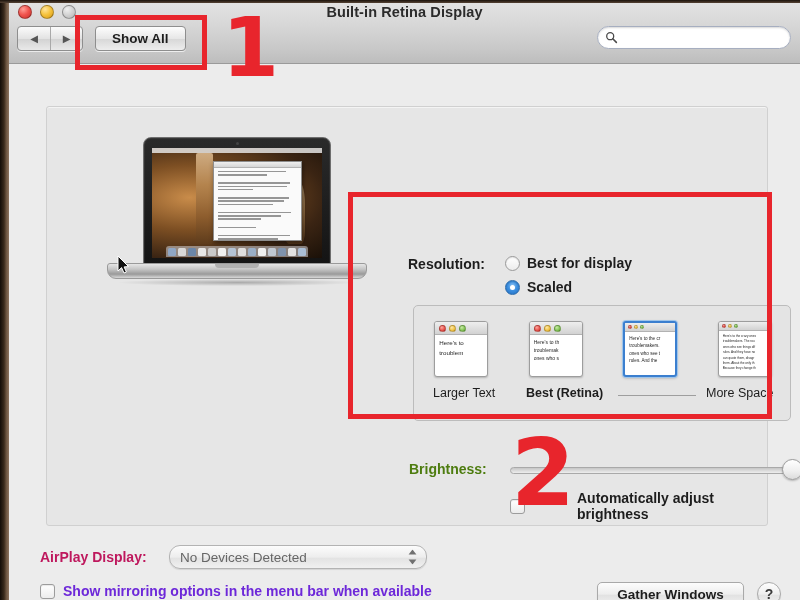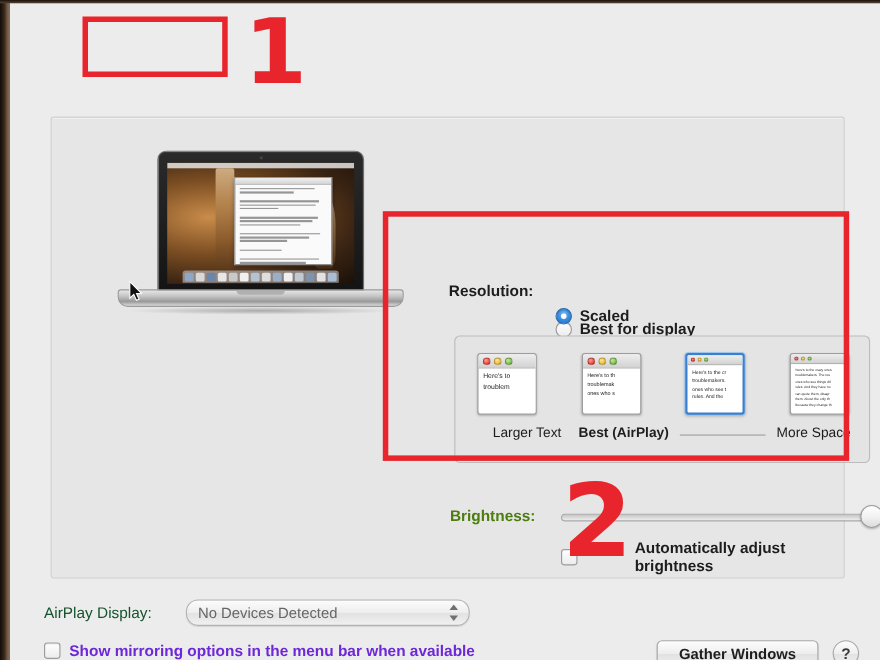--- a/index.html
+++ b/index.html
@@ -204,21 +204,21 @@
   .cursor-arrow {
     position: absolute; left: 10px; top: 118px; width: 13px; height: 19px;
   }
 
   
   .res-label {
     position: absolute; left: 361px; top: 149px;
     font-size: 14px; font-weight: bold; color: #1d1d1d;
   }
   .radio-row { position: absolute; display: flex; align-items: center; gap: 7px; }
-  #radio-best   { left: 458px; top: 148px; margin-top: 36px; }
+  #radio-best   { left: 458px; top: 148px; }
   #radio-scaled { left: 458px; top: 172px; }
   .radio {
     width: 15px; height: 15px; border-radius: 50%;
     background: linear-gradient(180deg,#ffffff 0%,#ececec 100%);
     border: 1px solid #9a9a9a;
     box-shadow: inset 0 1px 1px rgba(0,0,0,.10);
     flex: none; position: relative;
   }
   .radio.on {
     background: radial-gradient(circle at 50% 38%, #8fc4f2 0%, #3c8fe0 45%, #1f6cc0 100%);
@@ -321,21 +321,21 @@
     width: 15px; height: 15px; flex: none;
     background: linear-gradient(180deg,#ffffff 0%,#ececec 100%);
     border: 1px solid #9c9c9c; border-radius: 3px;
     box-shadow: inset 0 1px 1px rgba(0,0,0,.09);
   }
   .auto-txt { font-size: 14px; font-weight: bold; color: #1d1d1d; margin-left: 44px; }
 
   
   .airplay-label {
     position: absolute; left: 31px; top: 549px;
-    font-size: 14px; font-weight: normal; color: #14532d;
+    font-size: 14px; font-weight: bold; color: #be185d;
   }
   .popup {
     position: absolute; left: 160px; top: 545px; width: 258px; height: 24px;
     background: linear-gradient(180deg,#fcfcfc 0%,#ededed 52%,#e2e2e2 53%,#f0f0f0 100%);
     border: 1px solid #b3b3b3; border-radius: 11px;
     box-shadow: 0 1px 1px rgba(0,0,0,.10);
     display: flex; align-items: center;
   }
   .popup-val {
     margin-left: 10px; font-size: 13.5px; color: #666;
@@ -385,20 +385,45 @@
   #anno-num-1 { left: 222px; top: 7px;   font-size: 82px; }
   #anno-num-2 { left: 511px; top: 428px; font-size: 92px; }
 </style>
 </head>
 <body>
 
 <div id="screen">
 
   <div class="window">
 
+    <div class="titlebar">
+
+      <div class="traffic">
+        <div class="light red"></div>
+        <div class="light yellow"></div>
+        <div class="light gray"></div>
+      </div>
+
+      <div class="window-title">Built-in Retina Display</div>
+
+      <div class="nav-seg">
+        <div class="nav-btn">◀</div>
+        <div class="nav-btn">▶</div>
+      </div>
+
+      <div class="showall-btn">Show All</div>
+
+      <div class="searchbox">
+        <svg class="search-icon" viewBox="0 0 16 16">
+          <circle cx="6.4" cy="6.4" r="4.3" fill="none" stroke="#4a4a4a" stroke-width="1.6"></circle>
+          <line x1="9.6" y1="9.6" x2="14" y2="14" stroke="#4a4a4a" stroke-width="1.9" stroke-linecap="round"></line>
+        </svg>
+        <input class="search-input" type="text" value="" placeholder="" style="">
+      </div>
+    </div>
 
 
     <div class="panel">
 
       <div class="laptop-wrap">
         <div class="lid">
           <div class="camera"></div>
           <div class="screen-in">
             <div class="menubar-mini"></div>
             <div class="bark"></div>
@@ -528,22 +553,22 @@
                 <p>rules. And they have no</p>
                 <p>can quote them, disagr</p>
                 <p>them. About the only th</p>
                 <p>Because they change th</p>
               </div>
             </div>
           </div>
         </div>
 
         <div class="thumb-labels">
-          <div class="tl" style="left:34px">Larger Text</div>
-          <div class="tl bold" style="left:112px">Best (AirPlay)</div>
+          <div class="tl" style="left:19px">Larger Text</div>
+          <div class="tl bold" style="left:112px">Best (Retina)</div>
           <div class="connector"></div>
           <div class="tl" style="left:292px">More Space</div>
         </div>
       </div>
 
 
       <div class="bright-label">Brightness:</div>
       <div class="slider-track"></div>
       <div class="slider-knob"></div>
 

